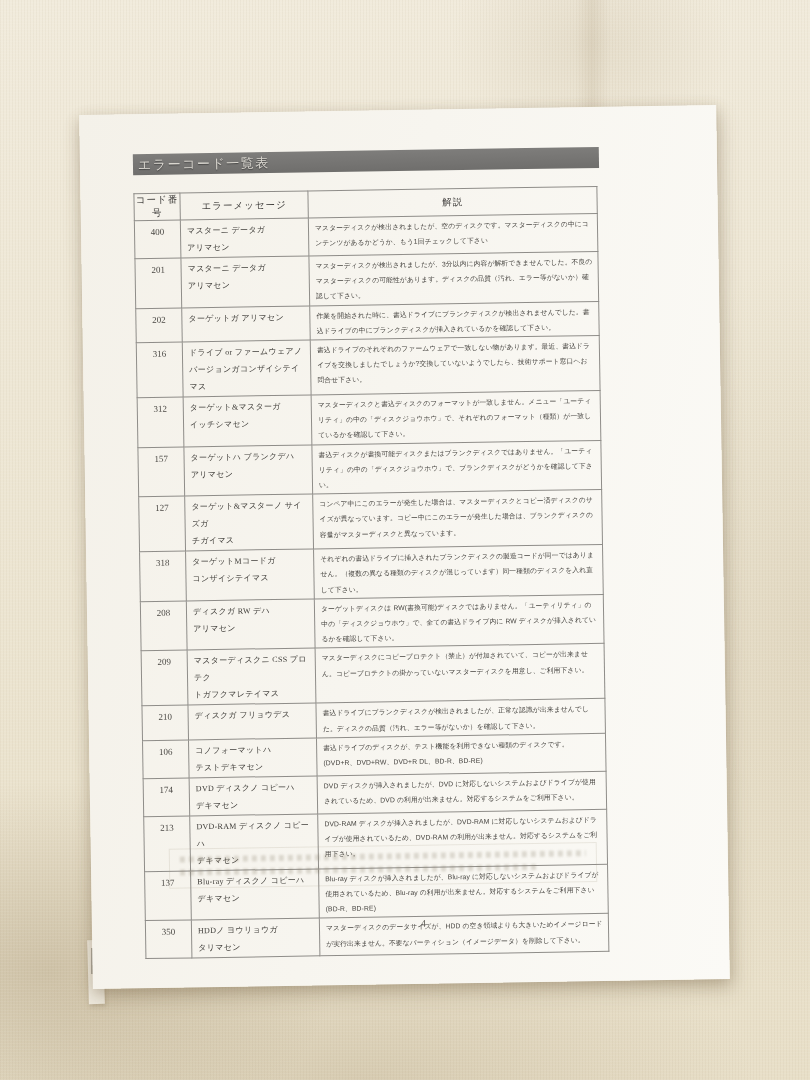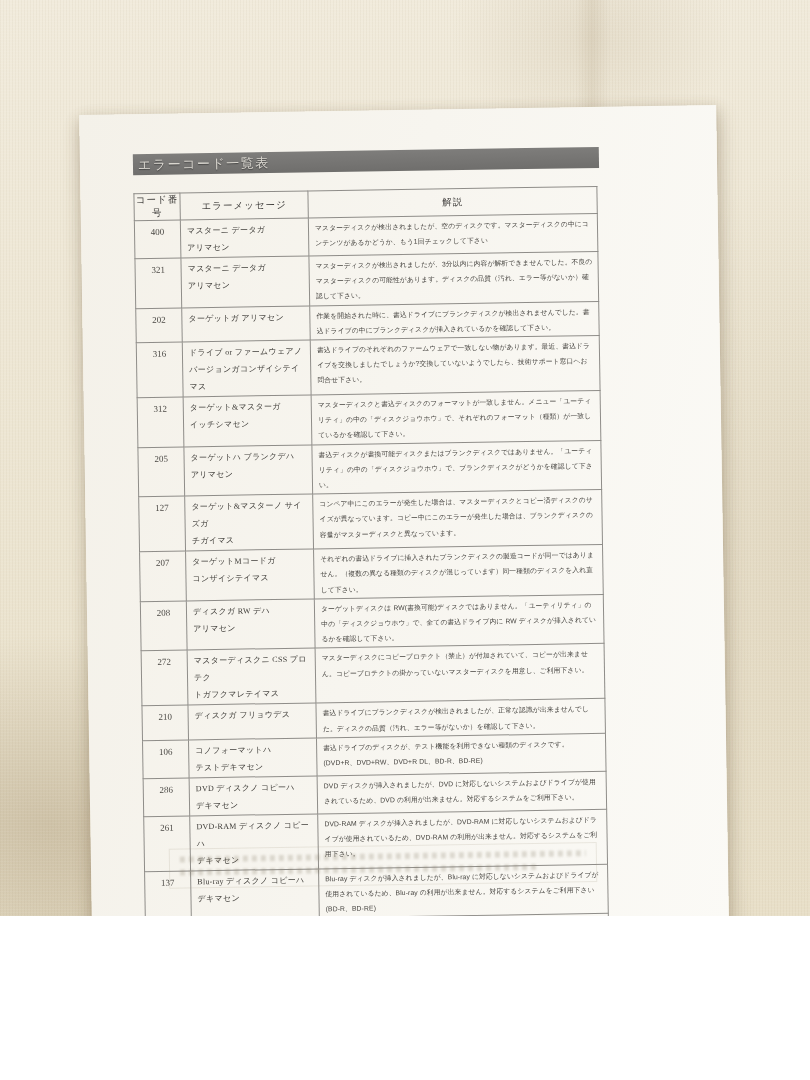--- a/index.html
+++ b/index.html
@@ -6,21 +6,21 @@
     margin: 0;
     padding: 0;
     width: 810px;
     height: 1080px;
     overflow: hidden;
     font-family: "Liberation Sans", "DejaVu Sans", sans-serif;
   }
   .scene {
     position: relative;
     width: 810px;
-    height: 916px;
+    height: 1080px;
     overflow: hidden;
   }
   
   .fabric {
     position: absolute;
     inset: 0;
     background-color: #ebe3cf;
     background-image:
       repeating-linear-gradient(0deg, rgba(255,255,255,0.06) 0 1px, rgba(0,0,0,0) 1px 3px),
       repeating-linear-gradient(90deg, rgba(150,130,95,0.06) 0 1px, rgba(0,0,0,0) 1px 3px),
@@ -186,21 +186,21 @@
       </thead>
       <tbody>
   <tr>
     <td class="code-cell">400</td>
     <td class="message-cell">マスターニ データガ
 アリマセン</td>
     <td class="description-cell">マスターディスクが検出されましたが、空のディスクです。マスターディスクの中にコンテンツがあるかどうか、もう1回チェックして下さい</td>
   </tr>
 
   <tr>
-    <td class="code-cell">321</td>
+    <td class="code-cell">201</td>
     <td class="message-cell">マスターニ データガ
 アリマセン</td>
     <td class="description-cell">マスターディスクが検出されましたが、3分以内に内容が解析できませんでした。不良のマスターディスクの可能性があります。ディスクの品質（汚れ、エラー等がないか）確認して下さい。</td>
   </tr>
 
   <tr>
     <td class="code-cell">202</td>
     <td class="message-cell">ターゲットガ アリマセン</td>
     <td class="description-cell">作業を開始された時に、書込ドライブにブランクディスクが検出されませんでした。書込ドライブの中にブランクディスクが挿入されているかを確認して下さい。</td>
   </tr>
@@ -213,77 +213,77 @@
   </tr>
 
   <tr>
     <td class="code-cell">312</td>
     <td class="message-cell">ターゲット&amp;マスターガ
 イッチシマセン</td>
     <td class="description-cell">マスターディスクと書込ディスクのフォーマットが一致しません。メニュー「ユーティリティ」の中の「ディスクジョウホウ」で、それぞれのフォーマット（種類）が一致しているかを確認して下さい。</td>
   </tr>
 
   <tr>
-    <td class="code-cell">205</td>
+    <td class="code-cell">157</td>
     <td class="message-cell">ターゲットハ ブランクデハ
 アリマセン</td>
     <td class="description-cell">書込ディスクが書換可能ディスクまたはブランクディスクではありません。「ユーティリティ」の中の「ディスクジョウホウ」で、ブランクディスクがどうかを確認して下さい。</td>
   </tr>
 
   <tr>
     <td class="code-cell">127</td>
     <td class="message-cell">ターゲット&amp;マスターノ サイズガ
 チガイマス</td>
     <td class="description-cell">コンペア中にこのエラーが発生した場合は、マスターディスクとコピー済ディスクのサイズが異なっています。コピー中にこのエラーが発生した場合は、ブランクディスクの容量がマスターディスクと異なっています。</td>
   </tr>
 
   <tr>
-    <td class="code-cell">207</td>
+    <td class="code-cell">318</td>
     <td class="message-cell">ターゲットMコードガ
 コンザイシテイマス</td>
     <td class="description-cell">それぞれの書込ドライブに挿入されたブランクディスクの製造コードが同一ではありません。（複数の異なる種類のディスクが混じっています）同一種類のディスクを入れ直して下さい。</td>
   </tr>
 
   <tr>
     <td class="code-cell">208</td>
     <td class="message-cell">ディスクガ RW デハ
 アリマセン</td>
     <td class="description-cell">ターゲットディスクは RW(書換可能)ディスクではありません。「ユーティリティ」の中の「ディスクジョウホウ」で、全ての書込ドライブ内に RW ディスクが挿入されているかを確認して下さい。</td>
   </tr>
 
   <tr>
-    <td class="code-cell">272</td>
+    <td class="code-cell">209</td>
     <td class="message-cell">マスターディスクニ CSS プロテク
 トガフクマレテイマス</td>
     <td class="description-cell">マスターディスクにコピープロテクト（禁止）が付加されていて、コピーが出来ません。コピープロテクトの掛かっていないマスターディスクを用意し、ご利用下さい。</td>
   </tr>
 
   <tr>
     <td class="code-cell">210</td>
     <td class="message-cell">ディスクガ フリョウデス</td>
     <td class="description-cell">書込ドライブにブランクディスクが検出されましたが、正常な認識が出来ませんでした。ディスクの品質（汚れ、エラー等がないか）を確認して下さい。</td>
   </tr>
 
   <tr>
     <td class="code-cell">106</td>
     <td class="message-cell">コノフォーマットハ
 テストデキマセン</td>
     <td class="description-cell">書込ドライブのディスクが、テスト機能を利用できない種類のディスクです。
 (DVD+R、DVD+RW、DVD+R DL、BD-R、BD-RE)</td>
   </tr>
 
   <tr>
-    <td class="code-cell">286</td>
+    <td class="code-cell">174</td>
     <td class="message-cell">DVD ディスクノ コピーハ
 デキマセン</td>
     <td class="description-cell">DVD ディスクが挿入されましたが、DVD に対応しないシステムおよびドライブが使用されているため、DVD の利用が出来ません。対応するシステムをご利用下さい。</td>
   </tr>
 
   <tr>
-    <td class="code-cell">261</td>
+    <td class="code-cell">213</td>
     <td class="message-cell">DVD-RAM ディスクノ コピーハ
 デキマセン</td>
     <td class="description-cell">DVD-RAM ディスクが挿入されましたが、DVD-RAM に対応しないシステムおよびドライブが使用されているため、DVD-RAM の利用が出来ません。対応するシステムをご利用下さい。</td>
   </tr>
 
   <tr>
     <td class="code-cell">137</td>
     <td class="message-cell">Blu-ray ディスクノ コピーハ
 デキマセン</td>
     <td class="description-cell">Blu-ray ディスクが挿入されましたが、Blu-ray に対応しないシステムおよびドライブが使用されているため、Blu-ray の利用が出来ません。対応するシステムをご利用下さい (BD-R、BD-RE)</td>

